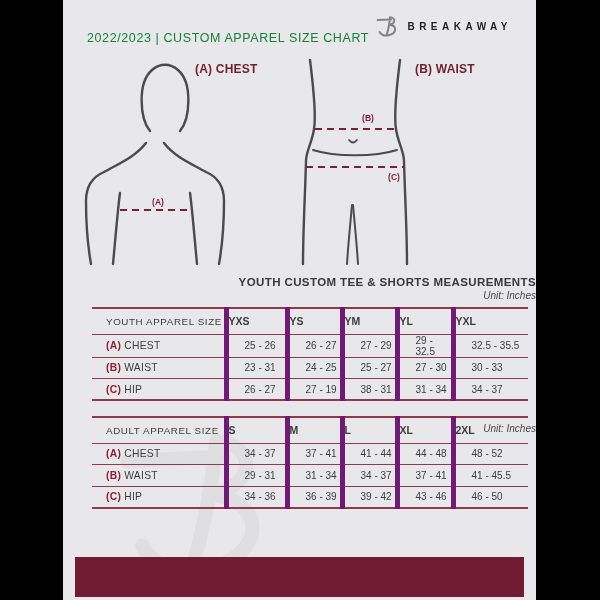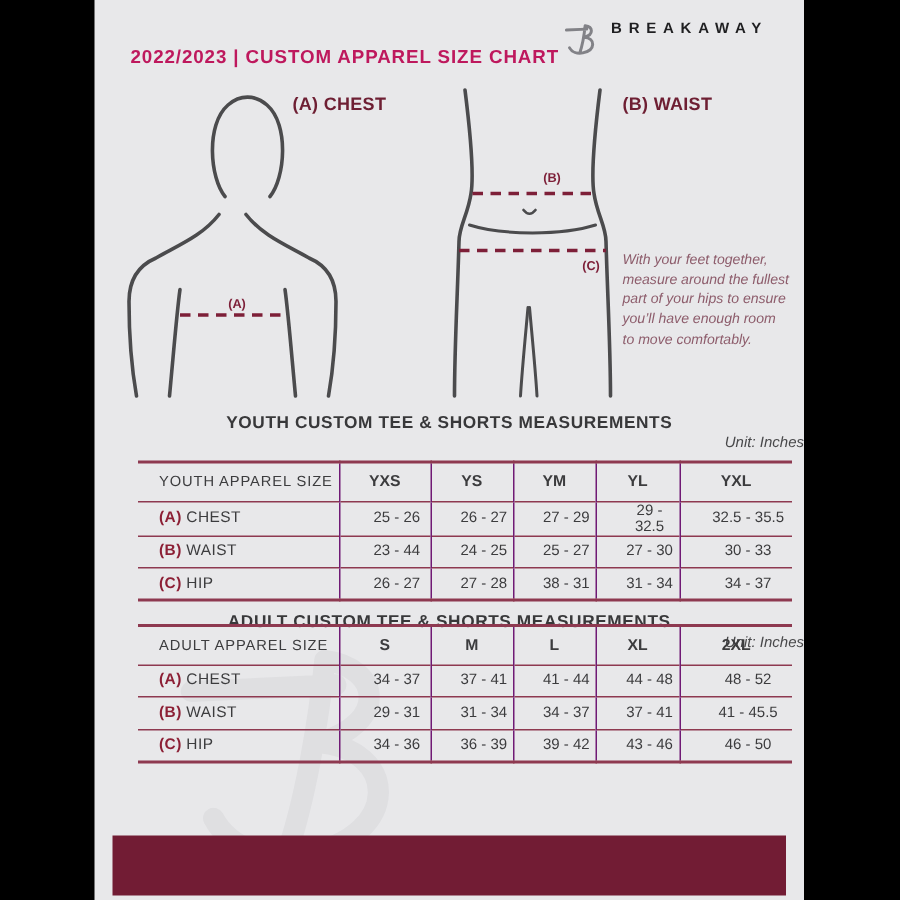--- a/index.html
+++ b/index.html
@@ -3,50 +3,50 @@
 <meta charset="utf-8">
 <style>
   * { margin:0; padding:0; box-sizing:border-box; }
   html,body { width:600px; height:600px; background:#000; font-family:"Liberation Sans", sans-serif; }
   #stage { position:relative; width:600px; height:600px; background:#000; overflow:hidden; }
   #page { position:absolute; left:63px; top:0; width:473px; height:600px; background:#e8e8ea; }
 
   
   .header { position:absolute; left:0; top:0; width:100%; height:52px;
             display:flex; align-items:center; justify-content:space-between; padding:0 24px; }
-  .doc-title { font-size:12.5px; font-weight:bold; letter-spacing:0.6px; color:#be185d; white-space:nowrap;margin-top:24px; }
-  .brand { display:flex; gap:7px; }
+  .doc-title { font-size:12.5px; font-weight:normal; letter-spacing:0.6px; color:#15803d; white-space:nowrap;margin-top:24px; }
+  .brand { display:flex; align-items:center; gap:7px; }
   .brand-name { font-size:10px; font-weight:bold; letter-spacing:4.5px; color:#1f1f21; }
 
   
   .instr { position:absolute; z-index:2; }
   .instr h3 { font-size:12px; font-weight:bold; color:#6e1f33; margin-bottom:6px; letter-spacing:0.2px; }
   .instr p { font-size:9.4px; font-style:italic; color:#8d5c6b; line-height:1.4; }
   #instr-chest { left:132px; top:62px; width:108px; }
   #instr-waist { left:352px; top:62px; width:112px; }
   #instr-hips  { left:352px; top:166px; width:112px; }
 
   .fig { position:absolute; z-index:1; }
   #fig-upper { left:17px;  top:57px; }
   #fig-lower { left:227px; top:57px; }
 
   
-  .sec-title { position:absolute; left:0; width:100%; text-align:center;
+  .sec-title { position:absolute; left:0; width:100%; text-align:right;
                font-size:11.5px; font-weight:bold; letter-spacing:0.4px; color:#38383a; z-index:2; }
   .sec-unit  { position:absolute; left:0; width:100%; text-align:right;
                font-size:10px; font-style:italic; color:#48484a; z-index:2; }
   #youth-title { top:276px; } #youth-unit { top:290px; }
   #adult-title { top:409px; } #adult-unit { top:423px; }
 
   
   .size-table { position:absolute; left:29px; width:436px; border-collapse:collapse; table-layout:fixed;
                 z-index:2; border-top:2px solid #8e3950; border-bottom:2px solid #8e3950; }
   #youth-table { top:307px; } #adult-table { top:416px; }
   .size-table tr { border-bottom:1.5px solid #8e3950;margin-top:44px; }
-  .size-table th, .size-table td { border-left:1px solid #701a75; text-align:center; vertical-align:middle;
+  .size-table th, .size-table td { border-left:5px solid #701a75; text-align:left; vertical-align:middle;
                 color:#3c3c3e; background:transparent; }
   .size-table th:first-child, .size-table td:first-child { border-left:none; text-align:left; padding-left:14px; }
   .size-table thead tr { height:26px; }
   .size-table tbody tr { height:21.5px; }
   .col-label { font-size:9.8px; font-weight:normal; letter-spacing:0.6px; color:#3c3c3e; }
   .size-col  { font-size:10.5px; font-weight:bold; color:#2f2f31; }
   .row-label { font-size:10.3px; color:#3c3c3e; letter-spacing:0.3px; }
   .pfx { font-weight:bold; color:#8c1f35; margin-right:3px; }
   .val { font-size:10px; color:#3c3c3e;padding-left:16px; }
 
@@ -103,21 +103,20 @@
       <text class="fig-lbl" x="104" y="123" text-anchor="middle">(C)</text>
     </svg>
 
     <div id="instr-chest" class="instr">
       <h3>(A) CHEST</h3>
     </div>
     <div id="instr-waist" class="instr">
       <h3>(B) WAIST</h3>
     </div>
     <div id="instr-hips" class="instr">
-      <p>With your feet together, measure around the fullest part of your hips to ensure you’ll have enough room to move comfortably.</p>
     </div>
 
     <svg id="watermark" width="180" height="178" viewBox="0 0 24 24">
       <use href="#logo-b" stroke="#d8d8db"></use>
     </svg>
 
     <div id="youth-title" class="sec-title">YOUTH CUSTOM TEE &amp; SHORTS MEASUREMENTS</div>
     <div id="youth-unit" class="sec-unit">Unit: Inches</div>
     <table id="youth-table" class="size-table">
       <colgroup>
@@ -142,38 +141,37 @@
         <tr>
           <td class="row-label"><span class="pfx">(A)</span><span>CHEST</span></td>
           <td class="val">25 - 26</td>
           <td class="val">26 - 27</td>
           <td class="val">27 - 29</td>
           <td class="val">29 - 32.5</td>
           <td class="val">32.5 - 35.5</td>
         </tr>
         <tr>
           <td class="row-label"><span class="pfx">(B)</span><span>WAIST</span></td>
-          <td class="val">23 - 44</td>
+          <td class="val">23 - 31</td>
           <td class="val">24 - 25</td>
           <td class="val">25 - 27</td>
           <td class="val">27 - 30</td>
           <td class="val">30 - 33</td>
         </tr>
         <tr>
           <td class="row-label"><span class="pfx">(C)</span><span>HIP</span></td>
           <td class="val">26 - 27</td>
-          <td class="val">27 - 28</td>
+          <td class="val">27 - 19</td>
           <td class="val">38 - 31</td>
           <td class="val">31 - 34</td>
           <td class="val">34 - 37</td>
         </tr>
       </tbody>
     </table>
 
-    <div id="adult-title" class="sec-title">ADULT CUSTOM TEE &amp; SHORTS MEASUREMENTS</div>
     <div id="adult-unit" class="sec-unit">Unit: Inches</div>
     <table id="adult-table" class="size-table">
       <colgroup>
           <col style="width:134px">
           <col style="width:61px">
           <col style="width:55px">
           <col style="width:55px">
           <col style="width:56px">
           <col style="width:75px">
         </colgroup>

